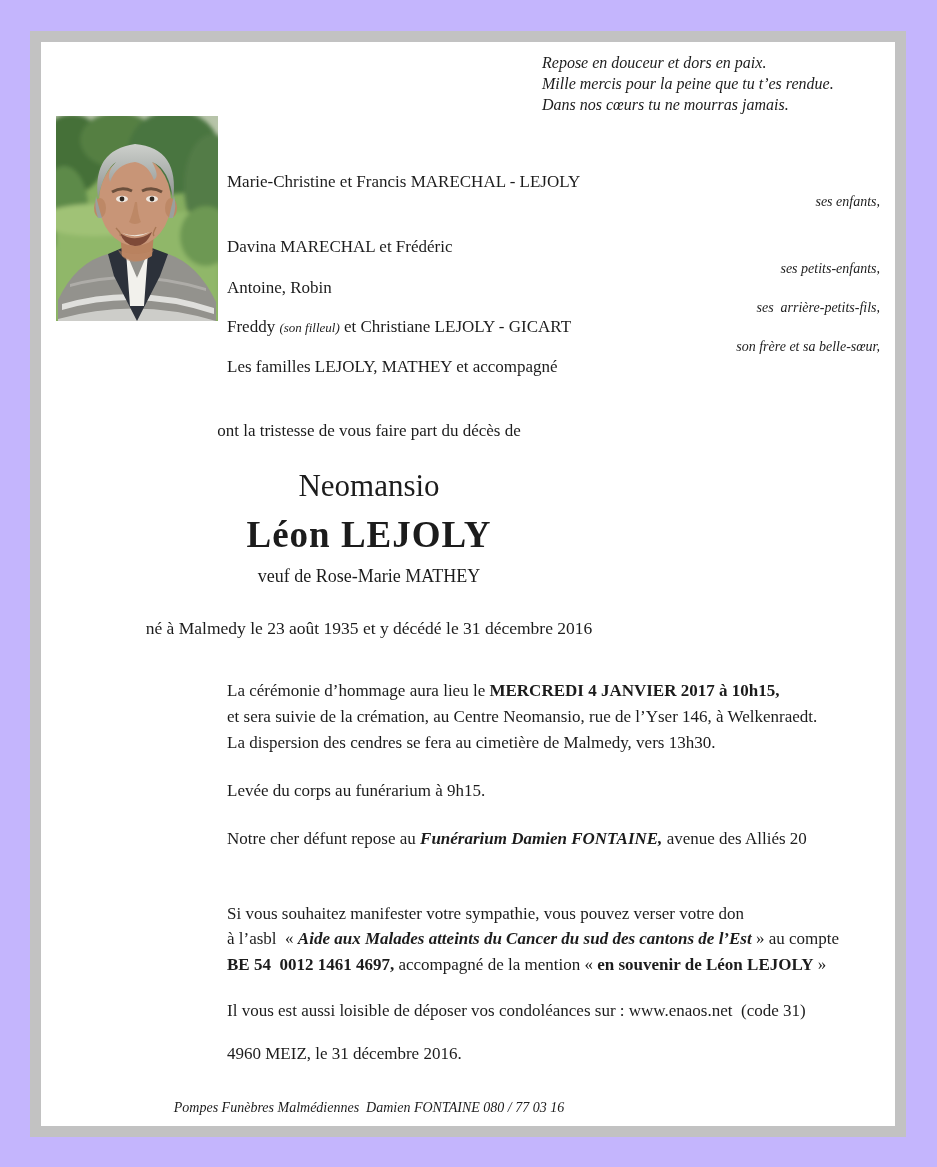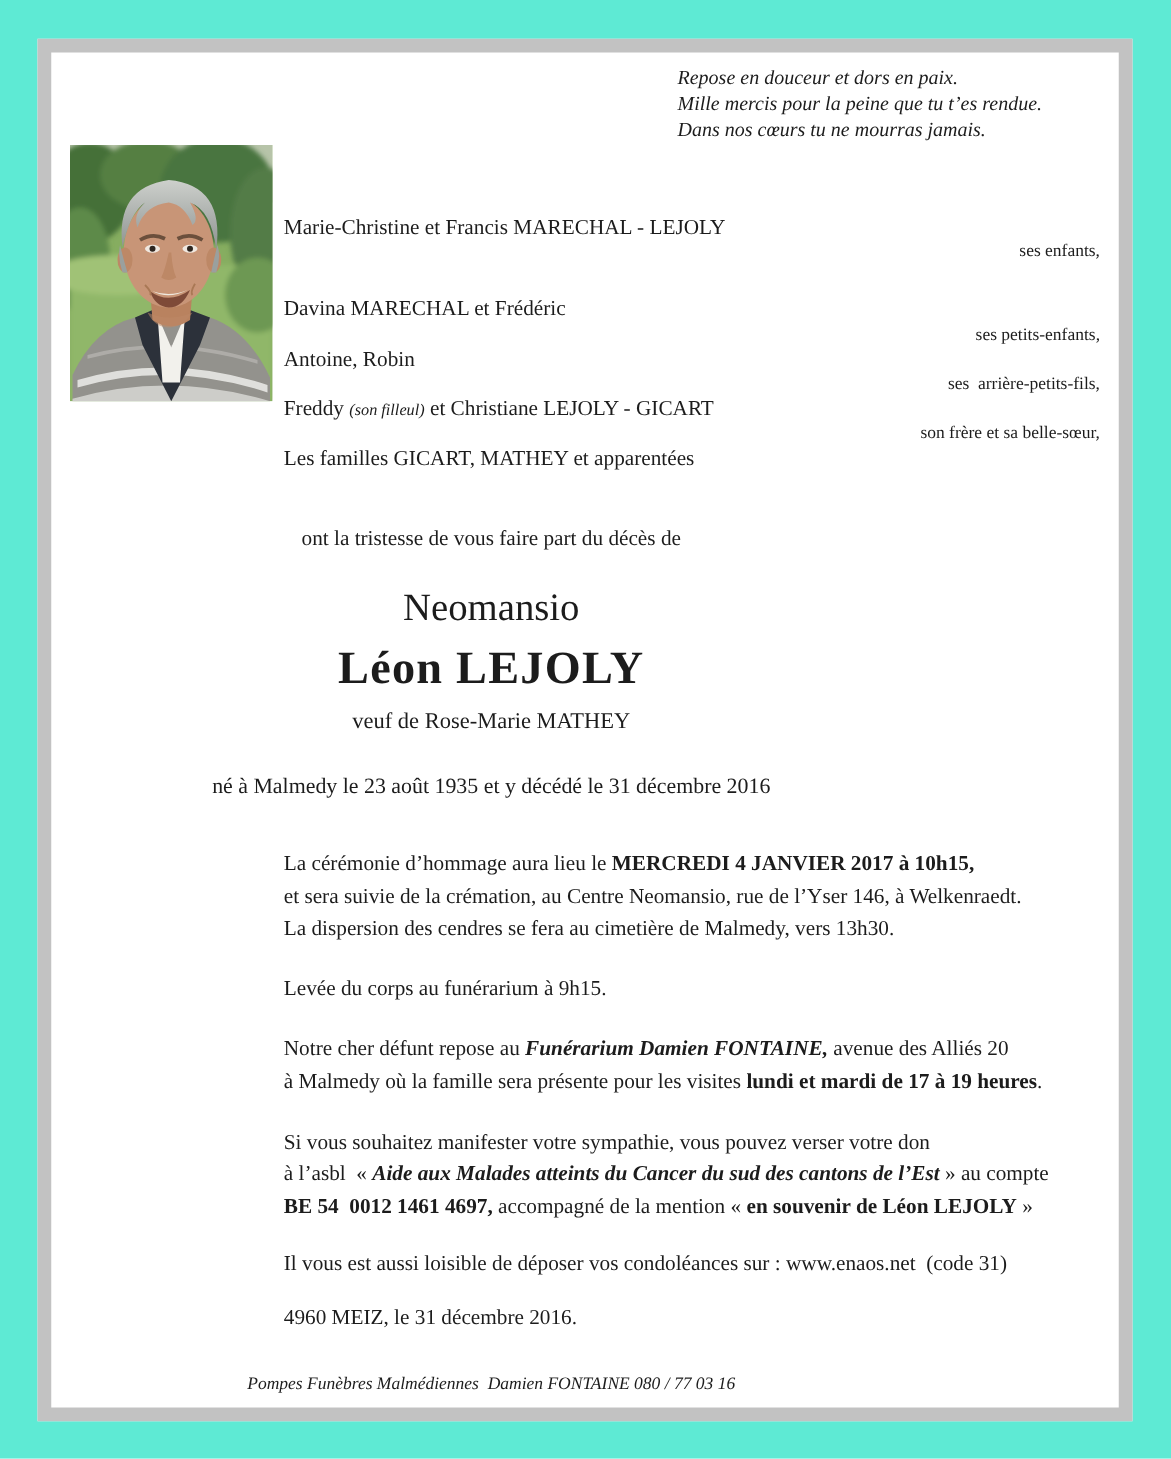--- a/index.html
+++ b/index.html
@@ -1,30 +1,30 @@
 <!DOCTYPE html>
 <html><head>
 <meta charset="utf-8">
 <style>
   html,body{margin:0;padding:0;background:#ffffff;}
   .canvas{
-    position:relative;width:937px;height:1167px;background:#5eead4;
+    position:relative;width:937px;height:1167px;background:#c4b5fd;
     font-family:"Liberation Serif","DejaVu Serif",serif;color:#1c1c1c;
     overflow:hidden;
   }
   .abs{position:absolute;}
   .frame{
     left:30px;top:31px;width:876px;height:1106px;
     border:11px solid #c2c2c2;box-sizing:border-box;background:#ffffff;
   }
   .photo{left:56px;top:116px;width:162px;height:205px;}
   .poem{left:542px;top:52px;font-style:italic;font-size:16px;line-height:21px;}
   .nameline{left:227px;font-size:17px;white-space:nowrap;}
-  .rellabel{right:57px;font-size:14px;white-space:nowrap;text-align:right;}
-  .centerline{left:47px;width:692px;text-align:center;white-space:nowrap;}
+  .rellabel{right:57px;font-style:italic;font-size:14px;white-space:nowrap;text-align:right;}
+  .centerline{left:23px;width:692px;text-align:center;white-space:nowrap;}
   .para{left:227px;font-size:17px;white-space:nowrap;}
   .b{font-weight:bold;text-align:center;}
   .bi{font-weight:bold;font-style:italic;}
   .small-it{font-style:italic;font-size:13px;}
   .intro{font-size:17px;}
   .monsieur{font-size:31px;}
   .bigname{font-size:37px;font-weight:bold;letter-spacing:1px;}
   .veuf{font-size:18px;}
   .borndied{font-size:17.5px;}
   .footer{font-style:italic;font-size:14px;}
@@ -103,35 +103,34 @@
   </div>
 
   <div class="abs nameline" style="top:172px">Marie-Christine et Francis MARECHAL - LEJOLY</div>
   <div class="abs rellabel" style="top:194px">ses enfants,</div>
   <div class="abs nameline" style="top:237px">Davina MARECHAL et Frédéric</div>
   <div class="abs rellabel" style="top:261px">ses petits-enfants,</div>
   <div class="abs nameline" style="top:278px">Antoine, Robin</div>
   <div class="abs rellabel" style="top:300px">ses&nbsp; arrière-petits-fils,</div>
   <div class="abs nameline" style="top:317px"><span>Freddy </span><span class="small-it">(son filleul)</span><span> et Christiane LEJOLY - GICART</span></div>
   <div class="abs rellabel" style="top:339px">son frère et sa belle-sœur,</div>
-  <div class="abs nameline" style="top:357px">Les familles GICART, MATHEY et apparentées</div>
+  <div class="abs nameline" style="top:357px">Les familles LEJOLY, MATHEY et accompagné</div>
 
   <div class="abs centerline intro" style="top:421px">ont la tristesse de vous faire part du décès de</div>
   <div class="abs centerline monsieur" style="top:468px">Neomansio</div>
   <div class="abs centerline bigname" style="top:513px">Léon LEJOLY</div>
   <div class="abs centerline veuf" style="top:566px">veuf de Rose-Marie MATHEY</div>
   <div class="abs centerline borndied" style="top:618px">né à Malmedy le 23 août 1935 et y décédé le 31 décembre 2016</div>
 
   <div class="abs para" style="top:681px"><span>La cérémonie d’hommage aura lieu le </span><span class="b">MERCREDI 4 JANVIER 2017 à 10h15,</span></div>
   <div class="abs para" style="top:707px">et sera suivie de la crémation, au Centre Neomansio, rue de l’Yser 146, à Welkenraedt.</div>
   <div class="abs para" style="top:733px">La dispersion des cendres se fera au cimetière de Malmedy, vers 13h30.</div>
   <div class="abs para" style="top:781px">Levée du corps au funérarium à 9h15.</div>
 
   <div class="abs para" style="top:829px"><span>Notre cher défunt repose au </span><span class="bi">Funérarium Damien FONTAINE,</span><span> avenue des Alliés 20</span></div>
-  <div class="abs para" style="top:855px"><span>à Malmedy où la famille sera présente pour les visites </span><span class="b">lundi et mardi de 17 à 19 heures</span><span>.</span></div>
 
   <div class="abs para" style="top:929px"><span>à l’asbl&nbsp; « </span><span class="bi">Aide aux Malades atteints du Cancer du sud des cantons de l’Est</span><span> » au compte</span></div>
   <div class="abs para" style="top:904px">Si vous souhaitez manifester votre sympathie, vous pouvez verser votre don</div>
   <div class="abs para" style="top:955px"><span class="b">BE 54&nbsp; 0012 1461 4697,</span><span> accompagné de la mention « </span><span class="b">en souvenir de Léon LEJOLY</span><span> »</span></div>
 
   <div class="abs para" style="top:1001px">Il vous est aussi loisible de déposer vos condoléances sur : www.enaos.net&nbsp; (code 31)</div>
   <div class="abs para" style="top:1044px">4960 MEIZ, le 31 décembre 2016.</div>
 
   <div class="abs centerline footer" style="top:1100px">Pompes Funèbres Malmédiennes&nbsp; Damien FONTAINE 080 / 77 03 16</div>
 

